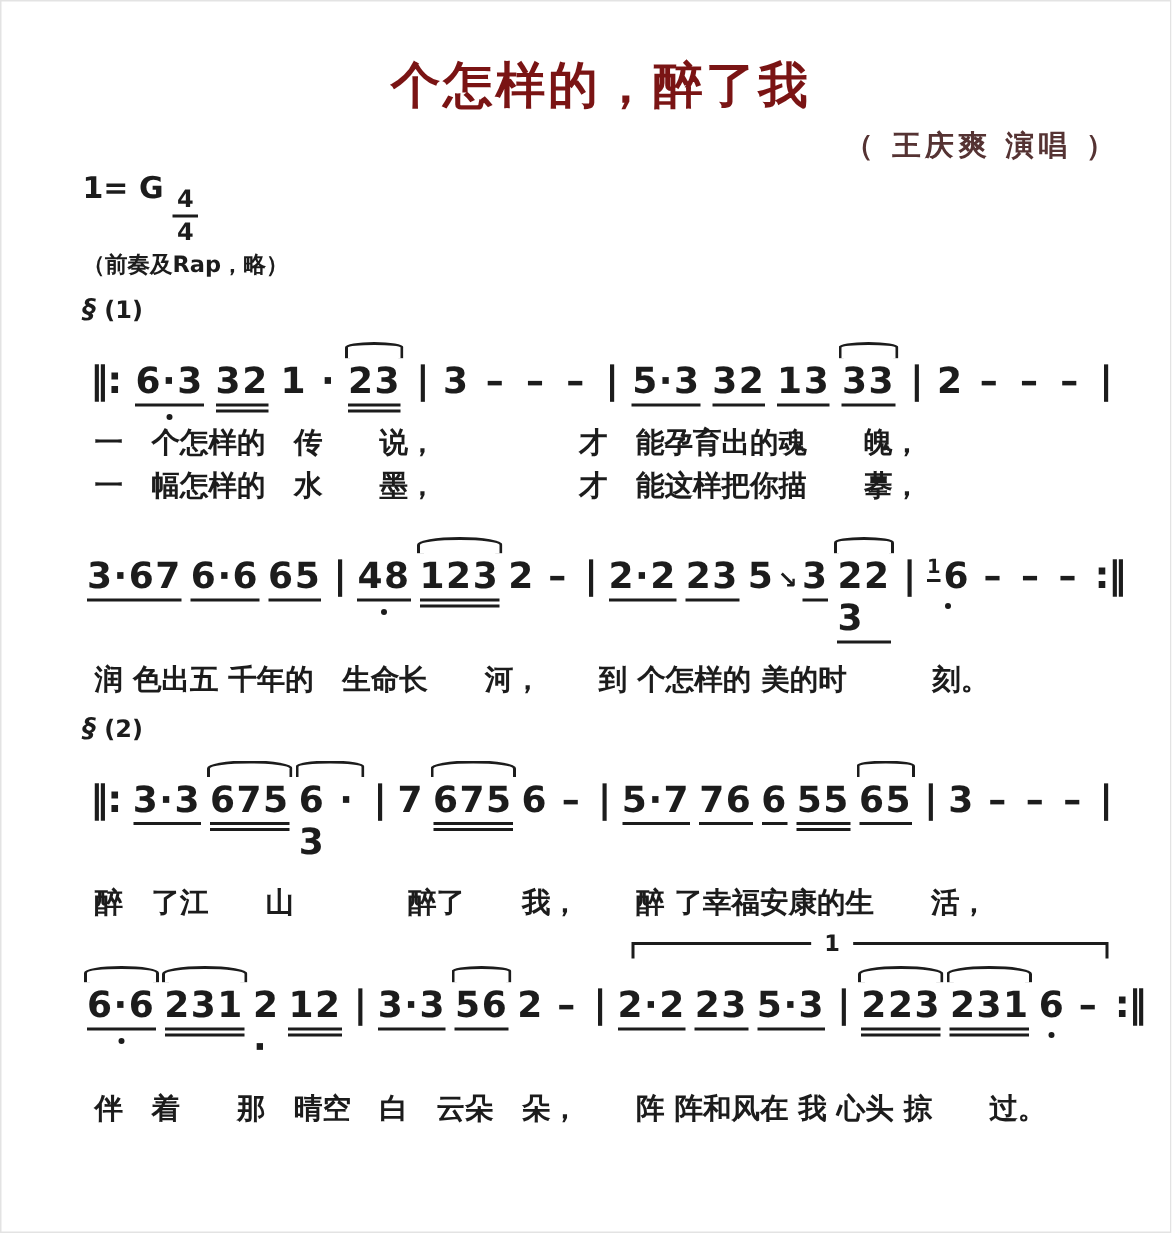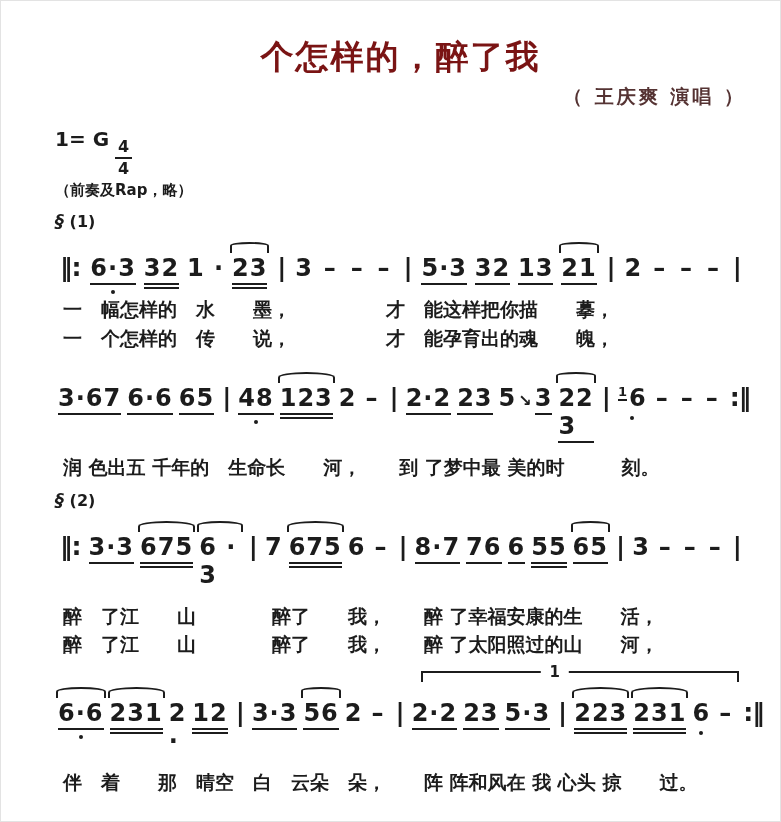--- a/index.html
+++ b/index.html
@@ -8,21 +8,21 @@
     background:#fff;border:1px solid #e3e3e3;overflow:hidden;
     padding:8px 34px 6px 54px;
     font-family:"DejaVu Sans",sans-serif;color:#1c1c1c;
   }
   
   h1.title{
     margin:26px 0 4px;text-align:center;font-size:33px;font-weight:bold;
     letter-spacing:2px;color:var(--title-color,#7a1414);
   }
   .subtitle{text-align:right;font-size:19px;font-weight:bold;color:var(--subtitle-color,#553333);letter-spacing:3px;}
-  .meta{display:flex;justify-content:space-between;align-items:flex-end;margin-top:14px;}
+  .meta{display:flex;justify-content:space-between;align-items:flex-end;margin-top:0px;}
   .meta-left{font-weight:bold;font-size:15px;line-height:1.55;}
   .keyline{font-size:20px;margin-bottom:2px;}
   .frac{display:inline-flex;flex-direction:column;align-items:center;line-height:1;font-size:16px;margin-left:6px;vertical-align:-6px;font-weight:bold;}
   .frac .num{border-bottom:2px solid #1c1c1c;padding:0 3px 2px;}
   .frac .den{padding-top:2px;}
   .meta-right{text-align:right;font-weight:bold;font-size:17px;line-height:1.85;}
   
   #score{margin-top:8px;}
   .system{position:relative;margin-bottom:7px;}
   .segno{font-weight:bold;font-size:16px;height:19px;}
@@ -79,30 +79,30 @@
           <span class="tk n"><i class="arc"></i><b class="tx">23</b><i class="ul" style="bottom: -3px;"></i><i class="ul" style="bottom: -7px;"></i></span>
           <span class="tk bar"><b class="tx">|</b></span>
           <span class="tk n"><b class="tx">3</b></span>
           <span class="tk dash"><b class="tx">–</b></span>
           <span class="tk dash"><b class="tx">–</b></span>
           <span class="tk dash"><b class="tx">–</b></span>
           <span class="tk bar"><b class="tx">|</b></span>
           <span class="tk n"><b class="tx">5·3</b><i class="ul" style="bottom: -3px;"></i></span>
           <span class="tk n"><b class="tx">32</b><i class="ul" style="bottom: -3px;"></i></span>
           <span class="tk n"><b class="tx">13</b><i class="ul" style="bottom: -3px;"></i></span>
-          <span class="tk n"><i class="arc"></i><b class="tx">21</b><i class="ul" style="bottom: -3px;"></i></span>
+          <span class="tk n"><i class="arc"></i><b class="tx">33</b><i class="ul" style="bottom: -3px;"></i></span>
           <span class="tk bar"><b class="tx">|</b></span>
           <span class="tk n"><b class="tx">2</b></span>
           <span class="tk dash"><b class="tx">–</b></span>
           <span class="tk dash"><b class="tx">–</b></span>
           <span class="tk dash"><b class="tx">–</b></span>
           <span class="tk bar"><b class="tx">|</b></span>
         </div>
+        <div class="lyrics">一　个怎样的　传　　说，　　　　　才　能孕育出的魂　　魄，</div>
         <div class="lyrics">一　幅怎样的　水　　墨，　　　　　才　能这样把你描　　摹，</div>
-        <div class="lyrics">一　个怎样的　传　　说，　　　　　才　能孕育出的魂　　魄，</div>
       </section>
       <section class="system">
         <div class="notes">
           <span class="tk n"><b class="tx">3·67</b><i class="ul" style="bottom: -3px;"></i></span>
           <span class="tk n"><b class="tx">6·6</b><i class="ul" style="bottom: -3px;"></i></span>
           <span class="tk n"><b class="tx">65</b><i class="ul" style="bottom: -3px;"></i></span>
           <span class="tk bar"><b class="tx">|</b></span>
           <span class="tk n"><b class="tx">48</b><i class="ul" style="bottom: -3px;"></i><i class="odot" style="bottom: -12px;"></i></span>
           <span class="tk n"><i class="arc"></i><b class="tx">123</b><i class="ul" style="bottom: -3px;"></i><i class="ul" style="bottom: -7px;"></i></span>
           <span class="tk n"><b class="tx">2</b></span>
@@ -114,49 +114,48 @@
           <span class="tk gliss"><b class="tx">↘</b></span>
           <span class="tk n"><b class="tx">3</b><i class="ul" style="bottom: -3px;"></i></span>
           <span class="tk n"><i class="arc"></i><b class="tx">22 3</b><i class="ul" style="bottom: -3px;"></i></span>
           <span class="tk bar"><b class="tx">|</b></span>
           <span class="tk n"><sup class="grace">1</sup><b class="tx">6</b><i class="odot" style="bottom: -8px;"></i></span>
           <span class="tk dash"><b class="tx">–</b></span>
           <span class="tk dash"><b class="tx">–</b></span>
           <span class="tk dash"><b class="tx">–</b></span>
           <span class="tk bar"><b class="tx">:‖</b></span>
         </div>
-        <div class="lyrics">润 色出五 千年的　生命长　　河，　　到 了梦中最 美的时　　　刻。</div>
+        <div class="lyrics">润 色出五 千年的　生命长　　河，　　到 个怎样的 美的时　　　刻。</div>
       </section>
       <section class="system">
         <div class="segno"><span class="sgn">§</span><span> (2)</span></div>
         <div class="notes">
           <span class="tk bar"><b class="tx">‖:</b></span>
           <span class="tk n"><b class="tx">3·3</b><i class="ul" style="bottom: -3px;"></i></span>
           <span class="tk n"><i class="arc"></i><b class="tx">675</b><i class="ul" style="bottom: -3px;"></i><i class="ul" style="bottom: -7px;"></i></span>
           <span class="tk n"><i class="arc"></i><b class="tx">6 · 3</b></span>
           <span class="tk bar"><b class="tx">|</b></span>
           <span class="tk n"><b class="tx">7</b></span>
           <span class="tk n"><i class="arc"></i><b class="tx">675</b><i class="ul" style="bottom: -3px;"></i><i class="ul" style="bottom: -7px;"></i></span>
           <span class="tk n"><b class="tx">6</b></span>
           <span class="tk dash"><b class="tx">–</b></span>
           <span class="tk bar"><b class="tx">|</b></span>
-          <span class="tk n"><b class="tx">8·7</b><i class="ul" style="bottom: -3px;"></i></span>
+          <span class="tk n"><b class="tx">5·7</b><i class="ul" style="bottom: -3px;"></i></span>
           <span class="tk n"><b class="tx">76</b><i class="ul" style="bottom: -3px;"></i></span>
           <span class="tk n"><b class="tx">6</b><i class="ul" style="bottom: -3px;"></i></span>
           <span class="tk n"><b class="tx">55</b><i class="ul" style="bottom: -3px;"></i><i class="ul" style="bottom: -7px;"></i></span>
           <span class="tk n"><i class="arc"></i><b class="tx">65</b><i class="ul" style="bottom: -3px;"></i></span>
           <span class="tk bar"><b class="tx">|</b></span>
           <span class="tk n"><b class="tx">3</b></span>
           <span class="tk dash"><b class="tx">–</b></span>
           <span class="tk dash"><b class="tx">–</b></span>
           <span class="tk dash"><b class="tx">–</b></span>
           <span class="tk bar"><b class="tx">|</b></span>
         </div>
         <div class="lyrics">醉　了江　　山　　　　醉了　　我，　　醉 了幸福安康的生　　活，</div>
-        <div class="lyrics">醉　了江　　山　　　　醉了　　我，　　醉 了太阳照过的山　　河，</div>
       </section>
       <section class="system">
         <div class="notes has-bracket">
           <div class="bracket" style="left: 53%; width: 46%;">
             <i class="tick l"></i>
             <i class="tick r"></i>
             <span class="blabel">1</span>
           </div>
           <span class="tk n"><i class="arc"></i><b class="tx">6·6</b><i class="ul" style="bottom: -3px;"></i><i class="odot" style="bottom: -12px;"></i></span>
           <span class="tk n"><i class="arc"></i><b class="tx">231</b><i class="ul" style="bottom: -3px;"></i><i class="ul" style="bottom: -7px;"></i></span>

